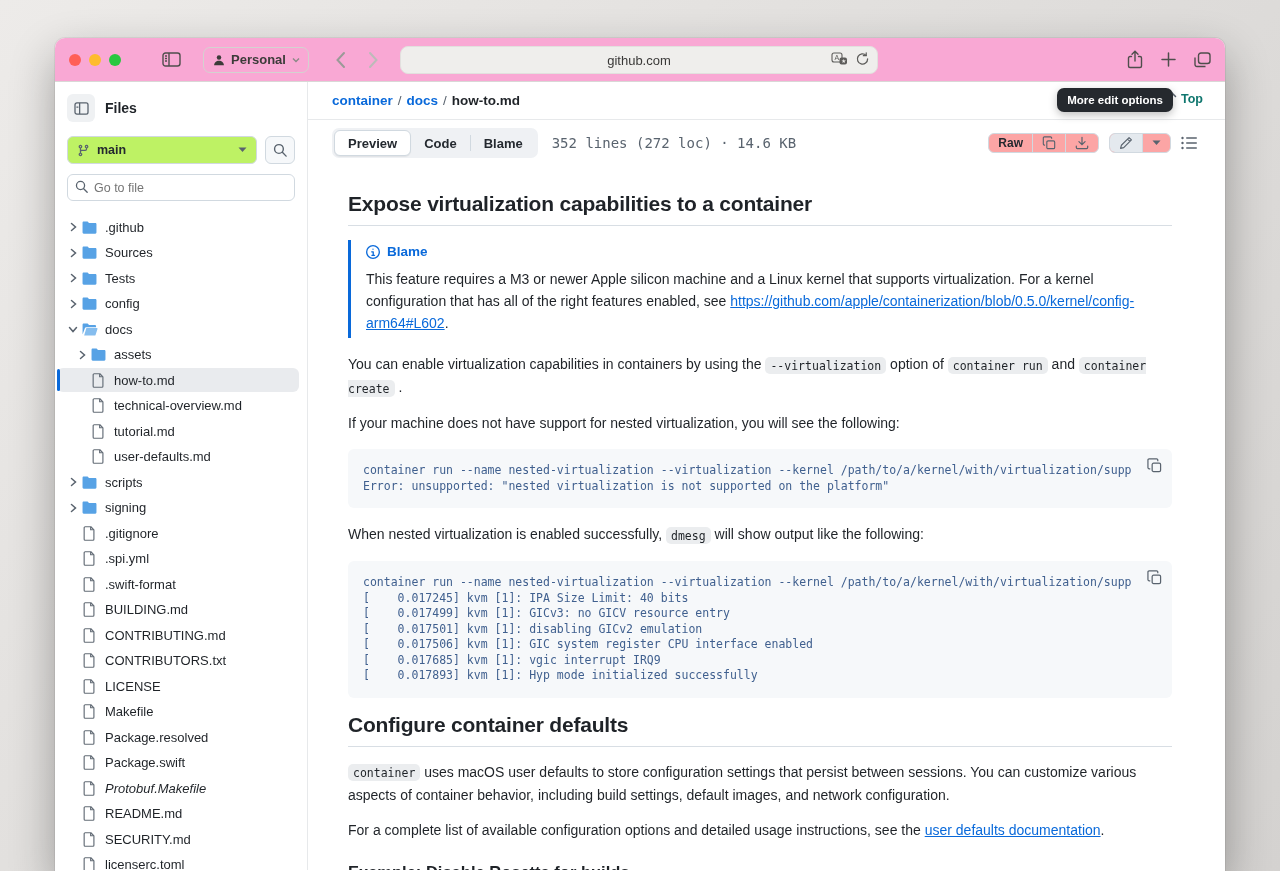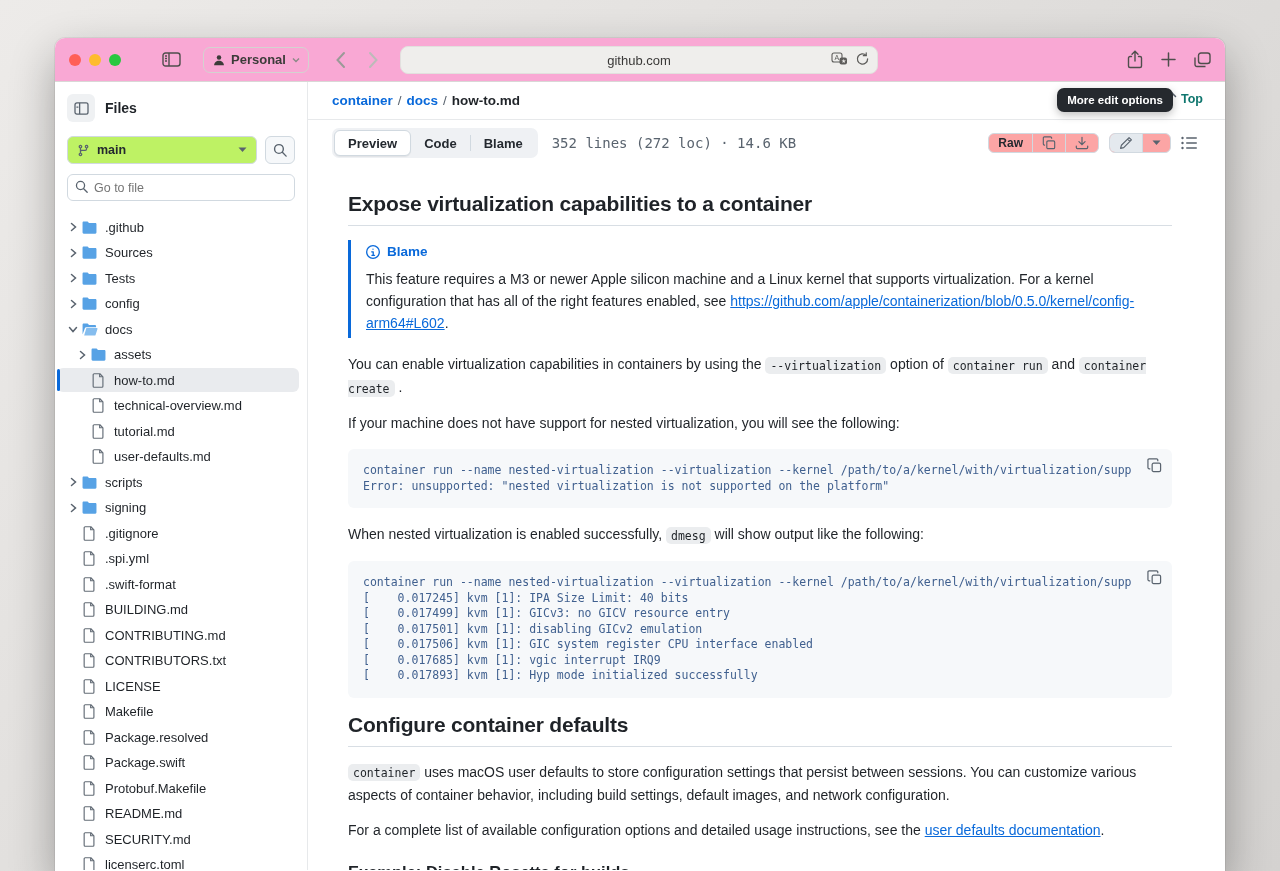--- a/index.html
+++ b/index.html
@@ -488,21 +488,21 @@
           <div class="tree-row" style="padding-left: 8px;">
             <span class="chev"></span>
             <span class="t-icon">
               <svg width="13" height="15" viewBox="0 0 14 16" fill="none" stroke="#636c76" stroke-width="1.25">
                 <path d="M2.25.75h6.25L11.75 4v10.25a1 1 0 0 1-1 1h-8.5a1 1 0 0 1-1-1V1.75a1 1 0 0 1 1-1z" stroke-linejoin="round"></path>
                 <path d="M8.25.9V4h3.2"></path>
               </svg>
             </span>
             <span>Package.swift</span>
           </div>
-          <div class="tree-row" style="padding-left: 8px;">
+          <div class="tree-row" style="padding-left: 8px; font-style: italic;">
             <span class="chev"></span>
             <span class="t-icon">
               <svg width="13" height="15" viewBox="0 0 14 16" fill="none" stroke="#636c76" stroke-width="1.25">
                 <path d="M2.25.75h6.25L11.75 4v10.25a1 1 0 0 1-1 1h-8.5a1 1 0 0 1-1-1V1.75a1 1 0 0 1 1-1z" stroke-linejoin="round"></path>
                 <path d="M8.25.9V4h3.2"></path>
               </svg>
             </span>
             <span>Protobuf.Makefile</span>
           </div>
           <div class="tree-row" style="padding-left: 8px;">

